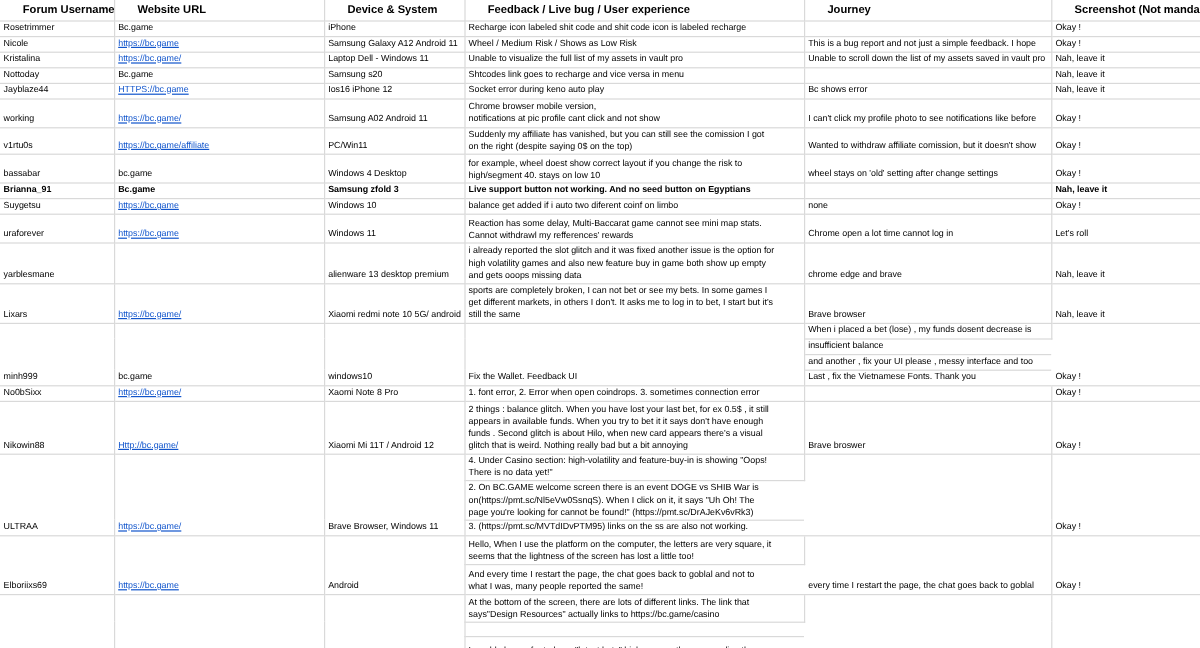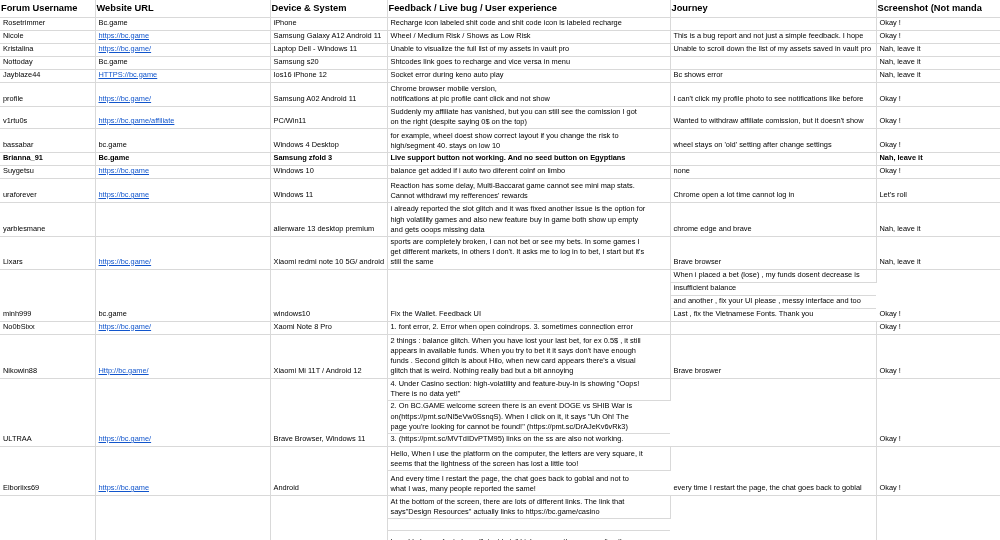--- a/index.html
+++ b/index.html
@@ -6,21 +6,21 @@
   #sheet-wrap{
     width:1000px;height:540px;overflow:hidden;background:#ffffff;
     font-family:"Liberation Sans", sans-serif;
     -webkit-font-smoothing:antialiased;
   }
   table#grid{
     table-layout:fixed;border-collapse:collapse;width:1000px;background:#fff;
   }
   #grid th{
     font-weight:bold;font-size:9.3px;color:#000;text-align:left;
-    vertical-align:middle;padding:0 1px;overflow:hidden;white-space:nowrap;
+    vertical-align:middle;padding:0 19px;overflow:hidden;white-space:nowrap;
     border-right:1px solid var(--bc);border-bottom:1px solid var(--bc);
   }
   #grid td{
     font-size:7.4px;color:#000;vertical-align:bottom;overflow:hidden;
     white-space:nowrap;line-height:10px;padding:0 3px 2px 3px;
     border-right:1px solid var(--bc);border-bottom:1px solid var(--bc);
   }
   #grid td.pre{
     white-space:pre;line-height:10.2px;padding-bottom:1px;
   }
@@ -87,21 +87,21 @@
         </tr>
         <tr style="height: 13px;">
           <td>Jayblaze44</td>
           <td><a>HTTPS://bc.game</a></td>
           <td>Ios16 iPhone 12</td>
           <td>Socket error during keno auto play</td>
           <td>Bc shows error</td>
           <td>Nah, leave it</td>
         </tr>
         <tr style="height: 24px;">
-          <td>profile</td>
+          <td>working</td>
           <td><a>https://bc.game/</a></td>
           <td>Samsung A02 Android 11</td>
           <td class="pre">Chrome browser mobile version,
 notifications at pic profile cant click and not show</td>
           <td>I can't click my profile photo to see notifications like before</td>
           <td>Okay !</td>
         </tr>
         <tr style="height: 22px;">
           <td>v1rtu0s</td>
           <td><a>https://bc.game/affiliate</a></td>

